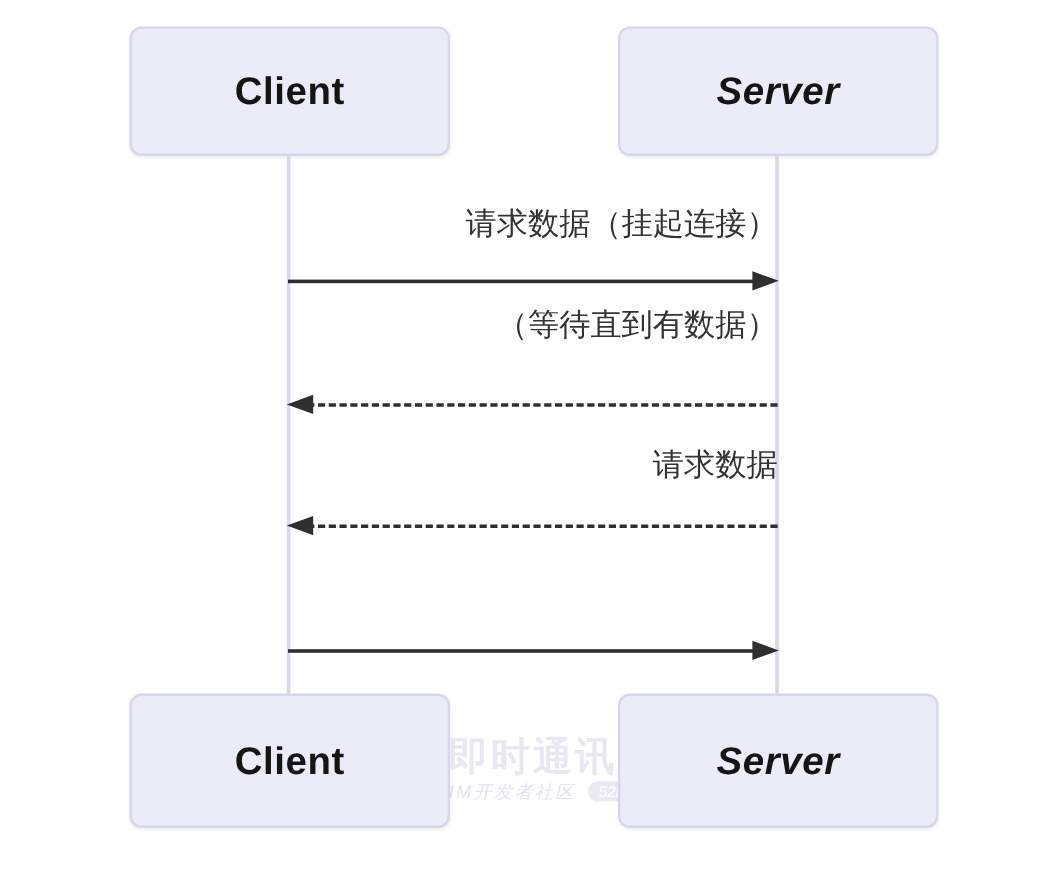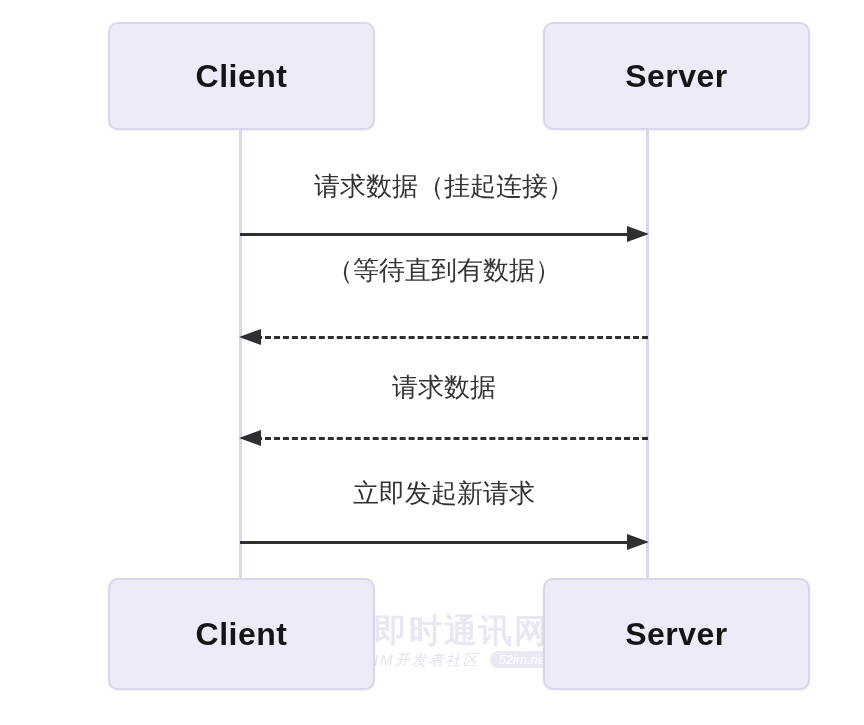--- a/index.html
+++ b/index.html
@@ -23,38 +23,38 @@
     display: flex; align-items: center; justify-content: center;
     box-shadow: 0 1px 2px rgba(120,120,170,0.12);
   }
   .node-label {
     font-size: 32px;
     font-weight: 600;
     color: #151515;
     letter-spacing: 0.5px;
   }
   .node.client { left: 88px; }
-  .node.server { left: 523px; }
+  .node.server { left: 495px; font-style: italic; }
   .node.top { top: 22px; }
   .node.bottom { top: 578px; height: 112px; }
 
   
   .lifeline {
     position: absolute;
     top: 130px; height: 448px; width: 3px;
     background: #d9d9ec;
   }
   .lifeline.client-line { left: 219px; }
   .lifeline.server-line { left: 626px; }
 
   
   .msg-label {
     position: absolute;
     left: 220px; width: 408px;
-    text-align: center;
+    text-align: right;
     font-size: 26px;
     line-height: 36px;
     color: #333333;
     white-space: nowrap;
   }
 
   
   .arrow {
     position: absolute;
     left: 220px; width: 408px; height: 16px;
@@ -145,21 +145,20 @@
     <div class="shaft"></div>
     <div class="head"></div>
   </div>
 
   <div class="msg-label" style="top:369px">请求数据</div>
   <div class="arrow left dashed" style="top:430px">
     <div class="shaft"></div>
     <div class="head"></div>
   </div>
 
-  <div class="msg-label" style="top:475px">立即发起新请求</div>
   <div class="arrow right solid" style="top:534px">
     <div class="shaft"></div>
     <div class="head"></div>
   </div>
 
   <div class="watermark">
     <div class="wm-logo">m</div>
     <div class="wm-main">
       <div class="wm-title">即时通讯网</div>
       <div class="wm-sub-row">

